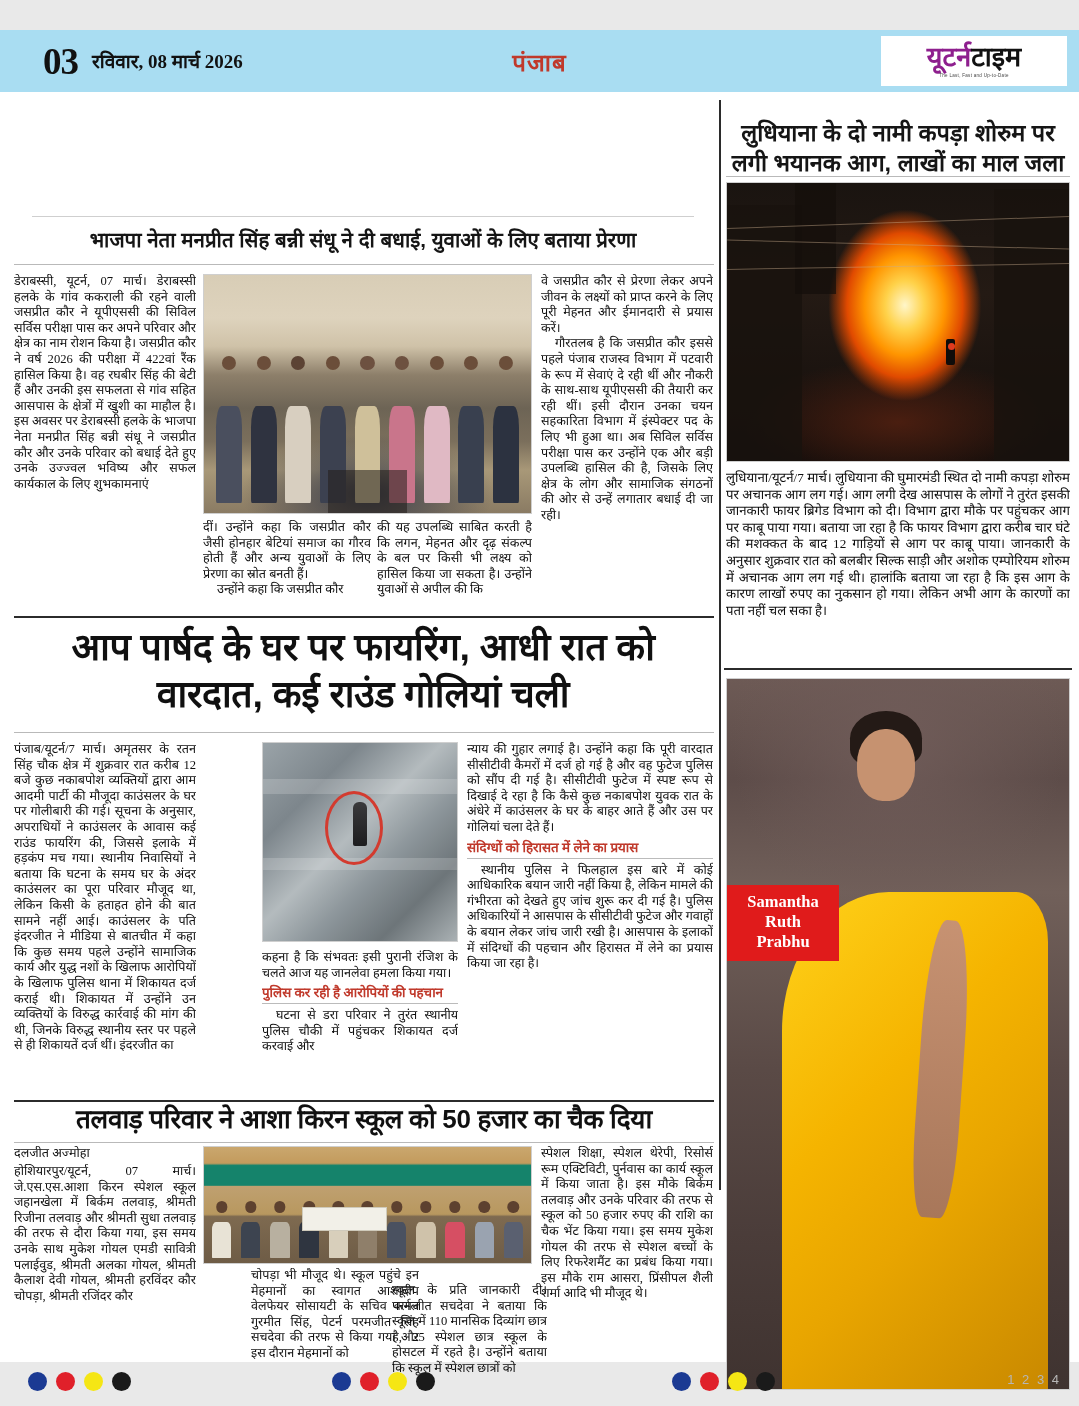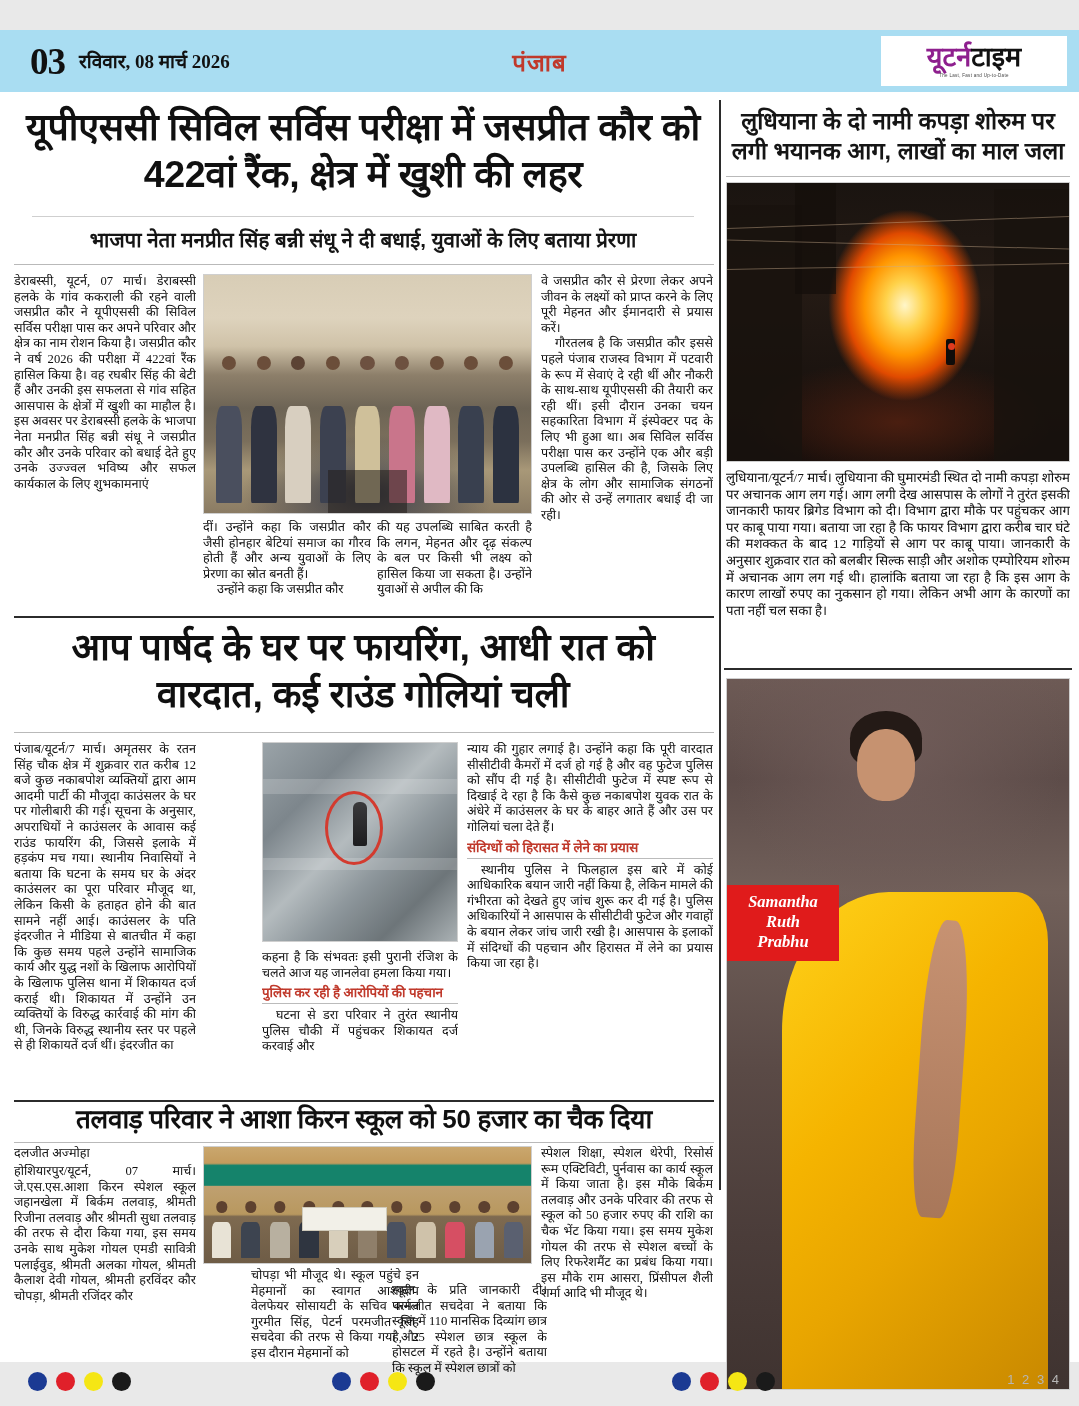--- a/index.html
+++ b/index.html
@@ -20,21 +20,21 @@
     background: #e9e9e9;
   }
   .margin-top { top: 0; height: 30px; }
   .margin-bottom { top: 1362px; height: 44px; }
 
   
   .masthead {
     position: absolute; left: 0; top: 30px;
     width: 1079px; height: 62px;
     background: #a9ddf2;
-    display: flex; align-items: center;
+    display: flex; align-items: center; padding-left: 13px;
   }
   .page-num {
     font-family: "Liberation Serif", serif;
     font-size: 37px; font-weight: bold; color: #111;
     margin-left: 30px; letter-spacing: -1px;
   }
   .masthead-date {
     font-family: Liberation Serif, serif;
     font-size: 19px; font-weight: bold; color: #111;
     margin-left: 14px;
@@ -106,21 +106,21 @@
     text-align: center;
     letter-spacing: -0.3px;
   }
   .h1-main { font-size: 37.5px; line-height: 47px; }
   .h-sub {
     position: absolute;
     font-family: "Liberation Sans", sans-serif;
     font-weight: bold; font-size: 20.5px; color: #151515;
     text-align: center; line-height: 24px;
   }
-  .h-right { font-size: 23.5px; line-height: 30px; text-align: center; }
+  .h-right { font-size: 23.5px; line-height: 30px; text-align: center; margin-top: 12px; }
   .h3-small { font-size: 26px; line-height: 30px; }
 
   
   .rule {
     position: absolute; background: #2b2b2b;
   }
   .rule-h { height: 1.5px; }
   .rule-v { width: 1.5px; }
   .rule-thin { background: #9a9a9a; }
 
@@ -215,21 +215,20 @@
     position: absolute; left: 30%; top: 52%;
     width: 26%; height: 20%;
     background: #f2f0e8; border: 1px solid #cfcabb;
   }
 
   
   #photo-samantha {
     background:
       radial-gradient(ellipse 70% 40% at 50% 8%, #6f5b58 0%, rgba(80,60,58,0) 70%),
       linear-gradient(to bottom, #6d5a55 0%, #5d4c49 14%, #71605a 30%, #5a4a46 55%, #4b3d3a 78%, #3f3330 100%);
-    font-style: italic;
   }
   .sam-dress {
     position: absolute; left: 16%; top: 30%; width: 78%; bottom: 0;
     background: linear-gradient(135deg, #ffd21a 0%, #f5b400 38%, #e8a500 62%, #c98900 100%);
     border-radius: 40% 12% 0 0 / 28% 10% 0 0;
   }
   .sam-head {
     position: absolute; left: 38%; top: 7%;
     width: 17%; padding-top: 21%;
     background: #c69270; border-radius: 48% 48% 44% 44%;
@@ -285,21 +284,20 @@
     <div class="logo-box">
       <div class="logo-main">
         <span class="logo-a">यूटर्न</span><span class="logo-b">टाइम</span>
       </div>
       <div class="logo-sub">The Last, Fast and Up-to-Date</div>
     </div>
   </div>
 
   <div class="rule rule-v" style="left:719px; top:100px; height:1090px;"></div>
 
-  <div class="headline h1-main" style="left:18px; top:104px; width:690px;">यूपीएससी सिविल सर्विस परीक्षा में जसप्रीत कौर को 422वां रैंक, क्षेत्र में खुशी की लहर</div>
 
   <div class="rule rule-thin" style="left:32px; top:216px; width:662px; height:1px; background:#cfcfcf;"></div>
 
   <div class="h-sub" style="left:20px; top:228px; width:686px;">भाजपा नेता मनप्रीत सिंह बन्नी संधू ने दी बधाई, युवाओं के लिए बताया प्रेरणा</div>
 
   <div class="rule rule-thin" style="left:14px; top:264px; width:700px; height:1px; background:#b9b9b9;"></div>
 
   <div class="body-col" style="left:14px; top:274px; width:182px; height:332px;">डेराबस्सी, यूटर्न, 07 मार्च। डेराबस्सी हलके के गांव ककराली की रहने वाली जसप्रीत कौर ने यूपीएससी की सिविल सर्विस परीक्षा पास कर अपने परिवार और क्षेत्र का नाम रोशन किया है। जसप्रीत कौर ने वर्ष 2026 की परीक्षा में 422वां रैंक हासिल किया है। वह रघबीर सिंह की बेटी हैं और उनकी इस सफलता से गांव सहित आसपास के क्षेत्रों में खुशी का माहौल है। इस अवसर पर डेराबस्सी हलके के भाजपा नेता मनप्रीत सिंह बन्नी संधू ने जसप्रीत कौर और उनके परिवार को बधाई देते हुए उनके उज्ज्वल भविष्य और सफल कार्यकाल के लिए शुभकामनाएं</div>
 
   <div class="photo" id="photo-upsc-group" style="left:203px; top:274px; width:329px; height:240px;">

